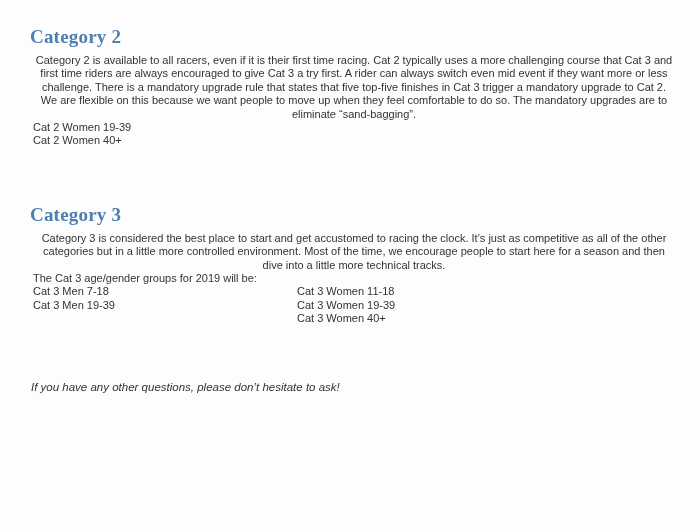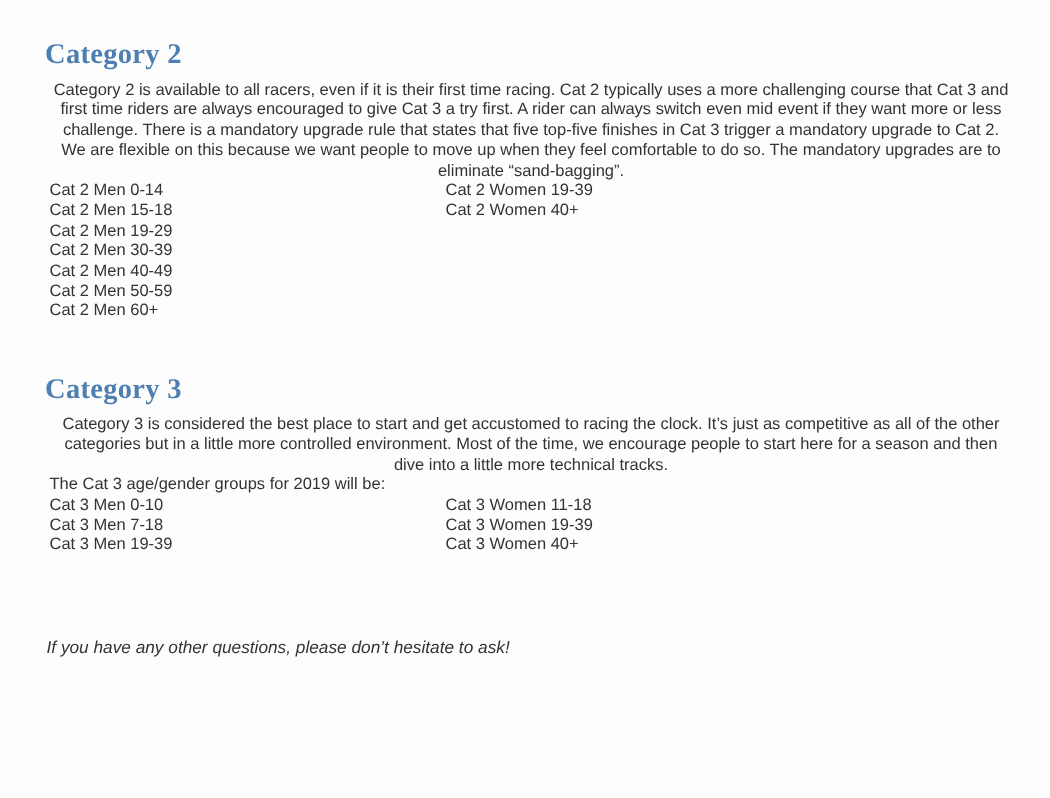--- a/index.html
+++ b/index.html
@@ -53,65 +53,55 @@
     flex: 0 0 auto;
   }
   .groups-col-women {
     flex: 1 1 auto;
   }
   .group-item {
     line-height: 13.4px;
     white-space: nowrap;
   }
   .section-cat3 {
-    margin-top: 34px;
+    margin-top: 56px;
   }
   .closing-note {
     margin-top: 55px;
     margin-left: 1px;
     font-size: 11.5px;
     font-style: italic;
     color: #333333;
   }
 </style>
 </head>
 <body>
 
 <div class="page">
 
   <div class="section">
     <h1 class="section-heading">Category 2</h1>
     <div class="section-body">
       <div class="section-paragraph">Category 2 is available to all racers, even if it is their first time racing. Cat 2 typically uses a more challenging course that Cat 3 and first time riders are always encouraged to give Cat 3 a try first. A rider can always switch even mid event if they want more or less challenge. There is a mandatory upgrade rule that states that five top-five finishes in Cat 3 trigger a mandatory upgrade to Cat 2. We are flexible on this because we want people to move up when they feel comfortable to do so. The mandatory upgrades are to eliminate “sand-bagging”.</div>
       <div class="groups-columns">
-        <div class="groups-col-men">
-          <div class="group-item">Cat 2 Men 0-14</div>
-          <div class="group-item">Cat 2 Men 15-18</div>
-          <div class="group-item">Cat 2 Men 19-29</div>
-          <div class="group-item">Cat 2 Men 30-39</div>
-          <div class="group-item">Cat 2 Men 40-49</div>
-          <div class="group-item">Cat 2 Men 50-59</div>
-          <div class="group-item">Cat 2 Men 60+</div>
-        </div>
         <div class="groups-col-women">
           <div class="group-item">Cat 2 Women 19-39</div>
           <div class="group-item">Cat 2 Women 40+</div>
         </div>
       </div>
     </div>
   </div>
 
   <div class="section section-cat3">
     <h1 class="section-heading">Category 3</h1>
     <div class="section-body">
       <div class="section-paragraph">Category 3 is considered the best place to start and get accustomed to racing the clock. It’s just as competitive as all of the other categories but in a little more controlled environment. Most of the time, we encourage people to start here for a season and then dive into a little more technical tracks.</div>
       <div class="groups-intro">The Cat 3 age/gender groups for 2019 will be:</div>
       <div class="groups-columns">
         <div class="groups-col-men">
-          <div class="group-item">Cat 3 Men 0-10</div>
           <div class="group-item">Cat 3 Men 7-18</div>
           <div class="group-item">Cat 3 Men 19-39</div>
         </div>
         <div class="groups-col-women">
           <div class="group-item">Cat 3 Women 11-18</div>
           <div class="group-item">Cat 3 Women 19-39</div>
           <div class="group-item">Cat 3 Women 40+</div>
         </div>
       </div>
     </div>

